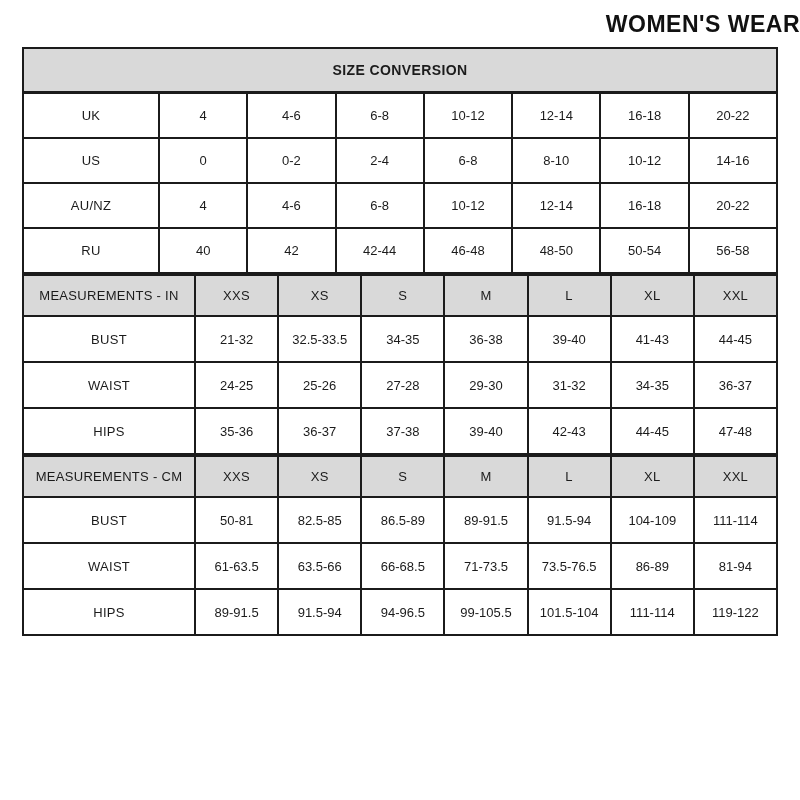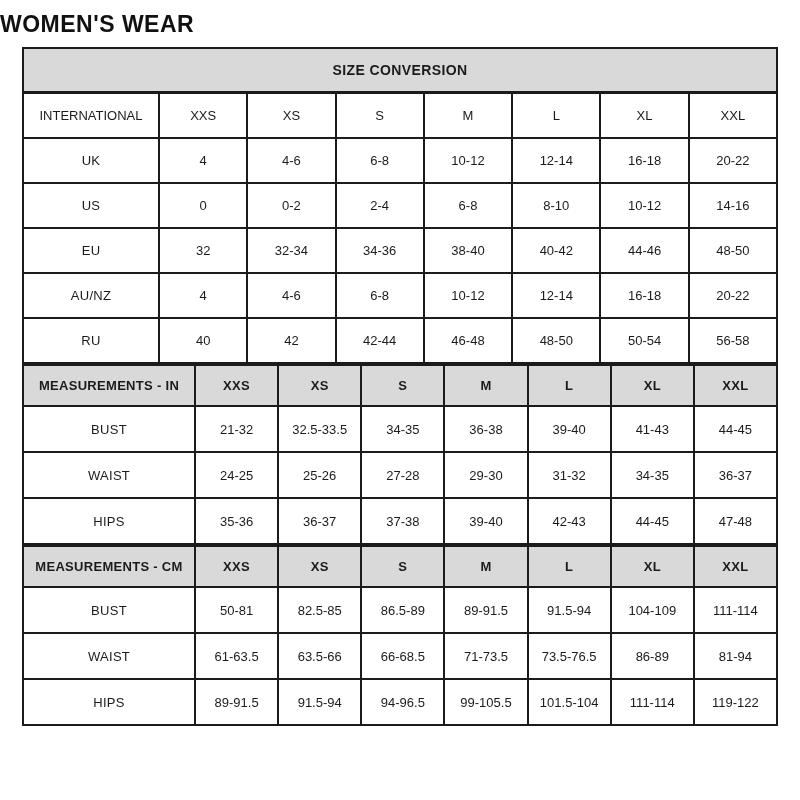--- a/index.html
+++ b/index.html
@@ -3,21 +3,21 @@
 <meta charset="utf-8">
 <style>
   html,body{margin:0;padding:0;}
   body{
     width:800px;height:800px;background:#ffffff;
     font-family:"Liberation Sans","DejaVu Sans",sans-serif;
     color:#1b1b1b;-webkit-font-smoothing:antialiased;
   }
   .page{width:800px;height:800px;overflow:hidden;}
   .title{
-    margin:0;padding:11px 0 9px;text-align:left;
+    margin:0;padding:11px 0 9px;text-align:right;
     font-size:23px;font-weight:700;letter-spacing:.5px;color:#111;
   }
   table.tbl{
     border-collapse:collapse;table-layout:fixed;margin:0 auto;
     width:756px;
   }
   table.tbl td{
     border:2px solid #1b1b1b;text-align:center;vertical-align:middle;
     font-size:13px;padding:0;overflow:hidden;white-space:nowrap;
   }
@@ -25,21 +25,21 @@
   .t1 .banner{
     background:#d9d9d9;height:42px;font-weight:700;font-size:14px;
     letter-spacing:.4px;border-bottom:3px solid #1b1b1b;
   }
   .t1 td{height:43px;}
   .t1 .lbl{font-size:13px;}
   
   .t2,.t3{margin-top:9px;width:760px;}
   .t2 td,.t3 td{height:44px;}
   .head{
-    background:#d9d9d9;font-weight:700;font-size:13px;height:39px !important;
+    background:#d9d9d9;font-weight:400;font-size:13px;height:39px !important;
     letter-spacing:.3px;border-bottom:3px solid #1b1b1b;
   }
   .val{font-size:11.5px;}
   .rowlbl{font-size:13px;letter-spacing:.3px;border-radius:13px;}
   col.c-label1{width:136px;}
   col.c-label2{width:172px;}
 </style>
 </head>
 <body>
 
@@ -48,30 +48,20 @@
   <h1 class="title">WOMEN'S WEAR</h1>
 
   <table class="tbl t1">
     <colgroup>
         <col class="c-label1">
         <col span="7">
       </colgroup>
     <tbody>
     <tr>
       <td colspan="8" class="banner">SIZE CONVERSION</td>
-    </tr>
-    <tr>
-      <td class="lbl">INTERNATIONAL</td>
-      <td>XXS</td>
-      <td>XS</td>
-      <td>S</td>
-      <td>M</td>
-      <td>L</td>
-      <td>XL</td>
-      <td>XXL</td>
     </tr>
     <tr>
       <td class="rowlbl">UK</td>
       <td>4</td>
       <td>4-6</td>
       <td>6-8</td>
       <td>10-12</td>
       <td>12-14</td>
       <td>16-18</td>
       <td>20-22</td>
@@ -80,30 +70,20 @@
       <td class="rowlbl">US</td>
       <td>0</td>
       <td>0-2</td>
       <td>2-4</td>
       <td>6-8</td>
       <td>8-10</td>
       <td>10-12</td>
       <td>14-16</td>
     </tr>
     <tr>
-      <td class="rowlbl">EU</td>
-      <td>32</td>
-      <td>32-34</td>
-      <td>34-36</td>
-      <td>38-40</td>
-      <td>40-42</td>
-      <td>44-46</td>
-      <td>48-50</td>
-    </tr>
-    <tr>
       <td class="rowlbl">AU/NZ</td>
       <td>4</td>
       <td>4-6</td>
       <td>6-8</td>
       <td>10-12</td>
       <td>12-14</td>
       <td>16-18</td>
       <td>20-22</td>
     </tr>
     <tr>

